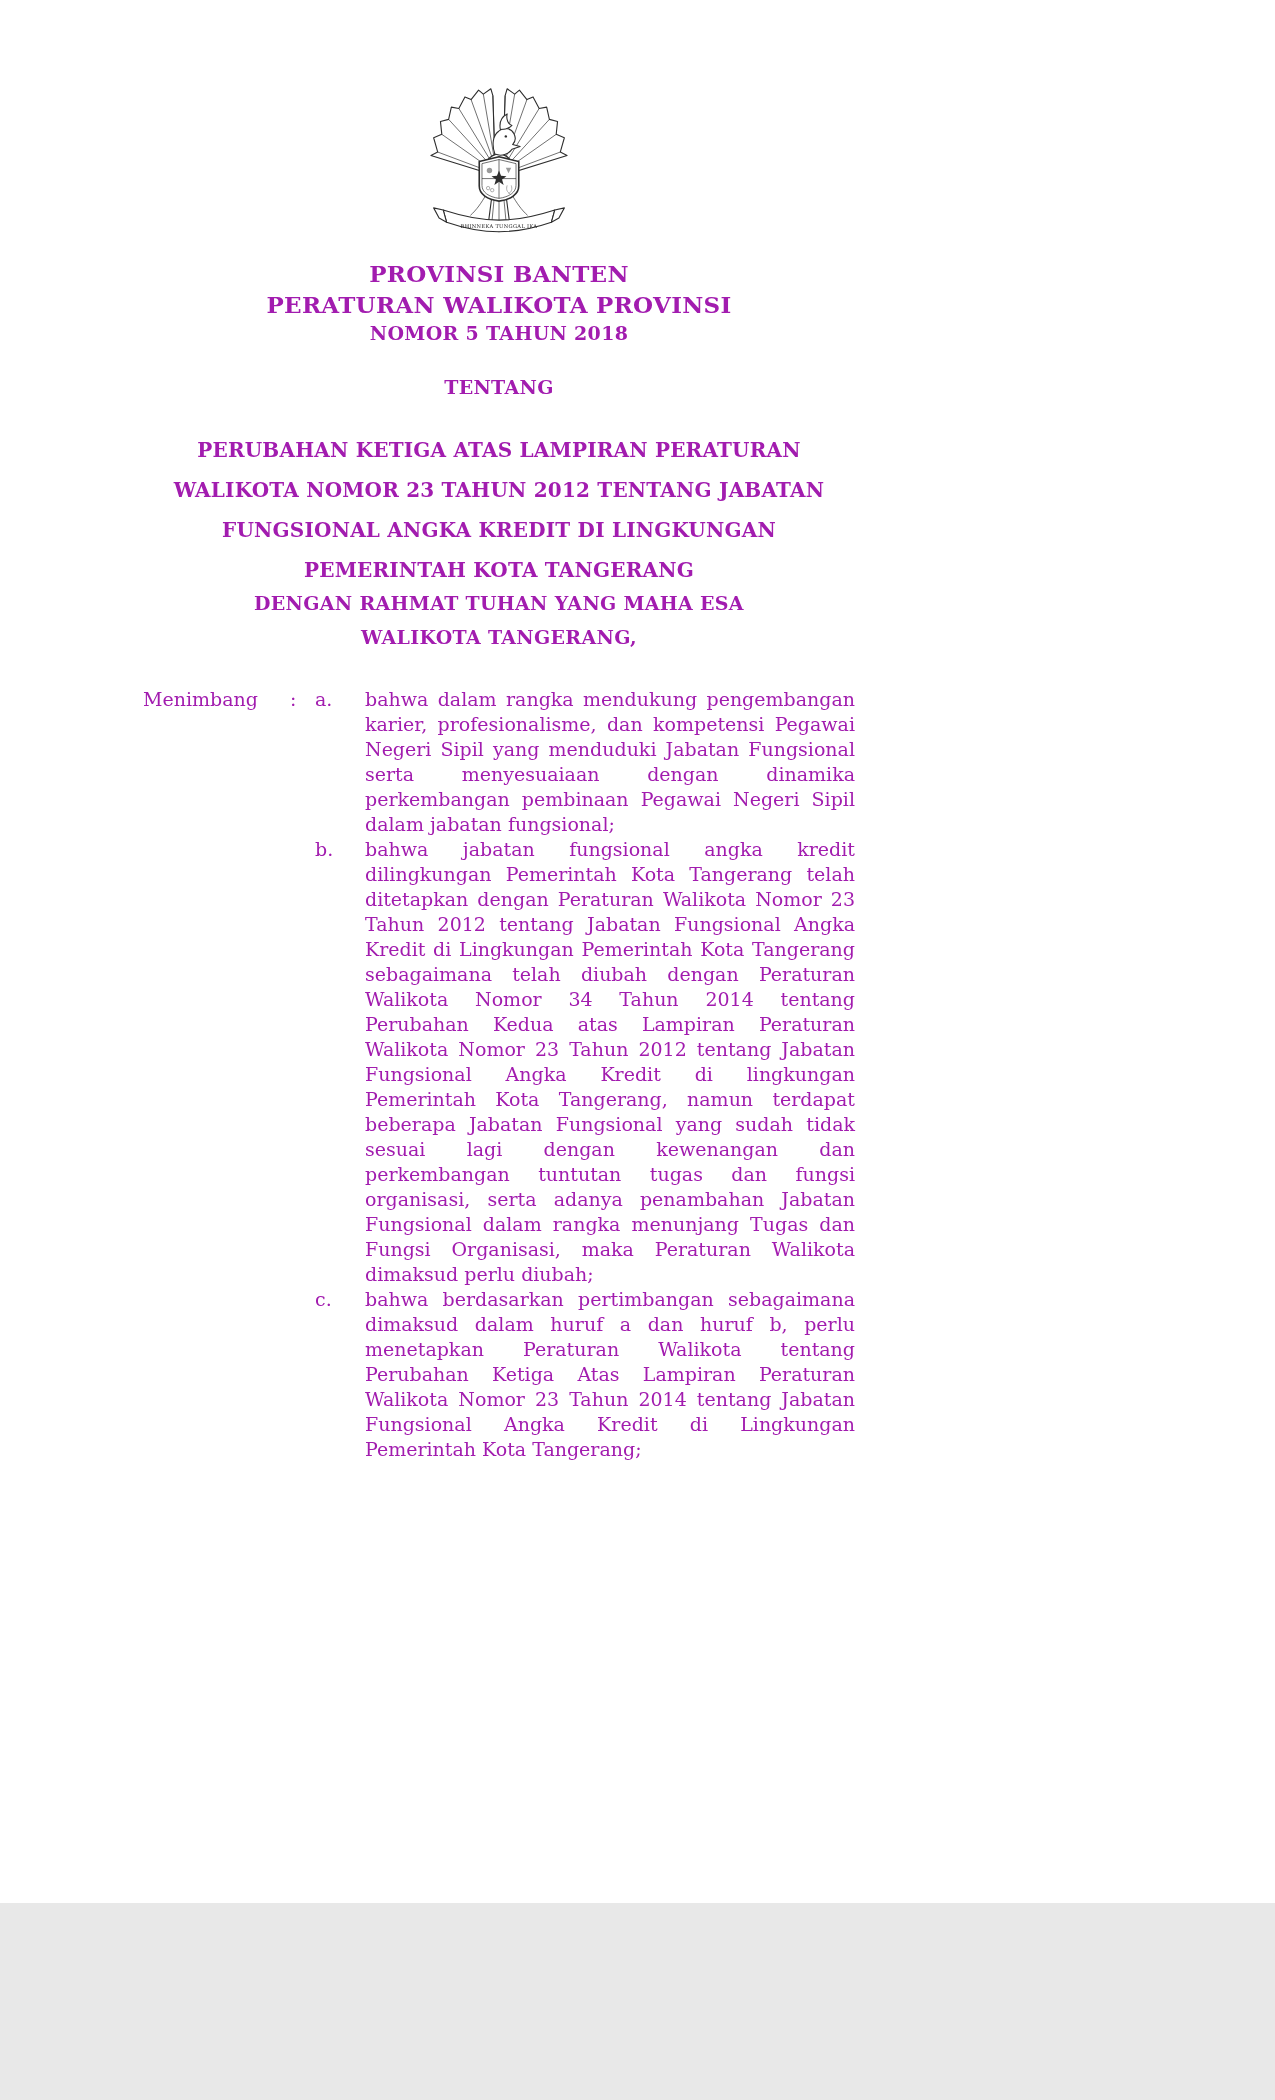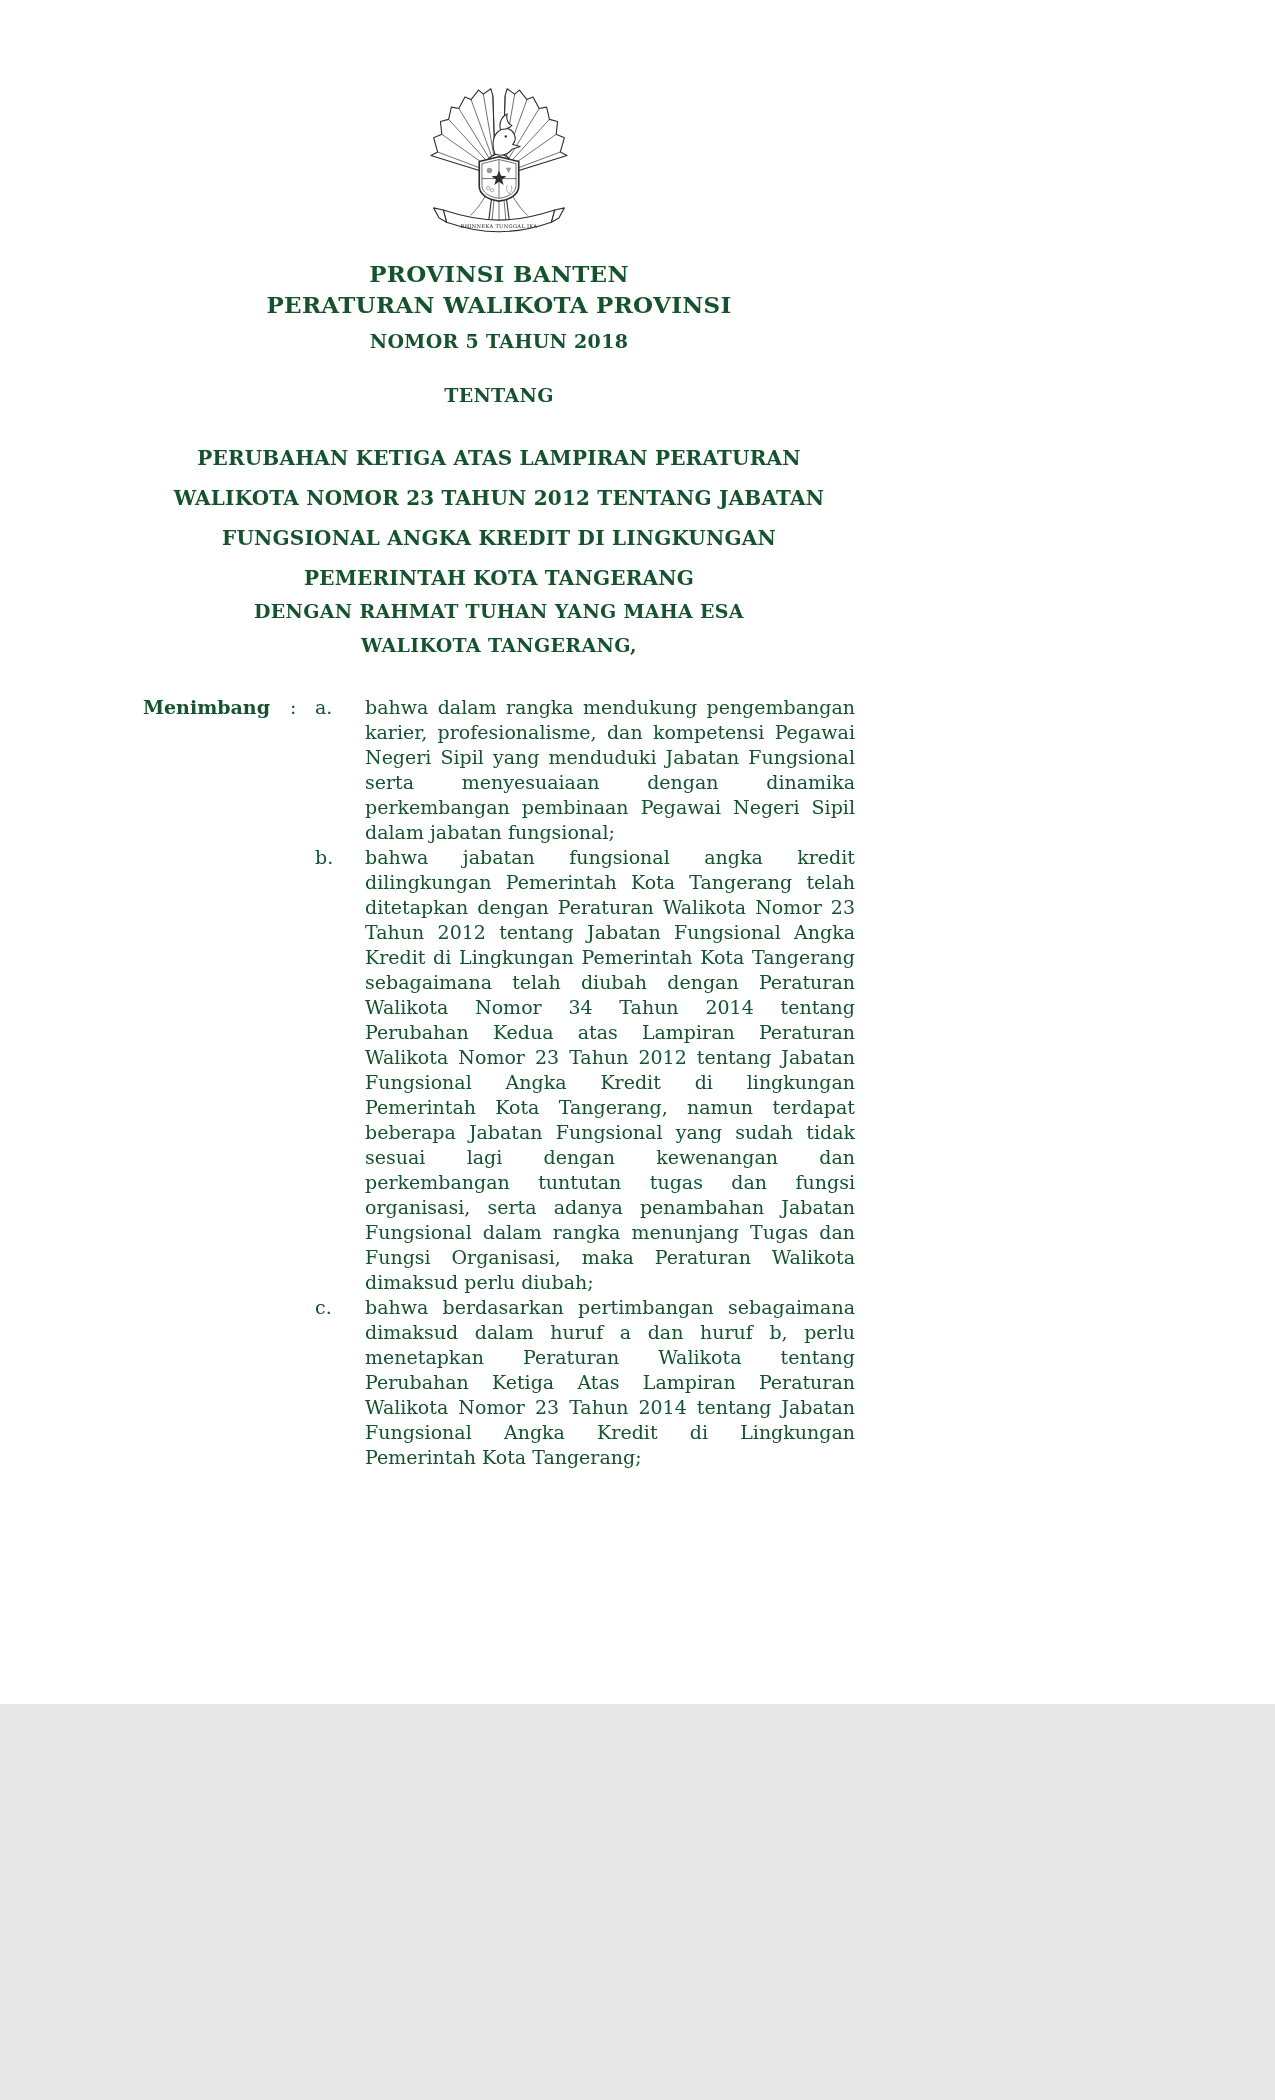--- a/index.html
+++ b/index.html
@@ -1,47 +1,47 @@
 <!DOCTYPE html>
 <html><head>
 <meta charset="utf-8">
 <style>
   html, body { margin: 0; padding: 0; background: #e8e8e8; }
   .page {
     position: relative;
     width: 1275px;
-    height: 1704px;
+    height: 1903px;
     background: #ffffff;
     font-family: "DejaVu Serif", "Liberation Serif", serif;
-    color: #14532d;
+    color: #a21caf;
     overflow: hidden;
     margin: 0 auto;
   }
   .content {
     position: absolute;
     left: 143px;
     top: 86px;
     width: 712px;
   }
   .emblem-wrap { text-align: center; margin-bottom: 10px; height: 162px; }
   .emblem-wrap svg { display: inline-block; }
   .t1 { font-size: 23px; font-weight: bold; text-align: center; line-height: 31px; letter-spacing: .3px; }
-  .t2 { font-size: 19px; font-weight: bold; text-align: center; line-height: 26px; letter-spacing: .3px; margin-top: 8px; }
+  .t2 { font-size: 19px; font-weight: bold; text-align: center; line-height: 26px; letter-spacing: .3px; }
   .tentang   { margin-top: 28px; }
   .subject   { font-size: 20px; font-weight: bold; text-align: center; line-height: 40px; width: 680px; margin: 30px auto 0; letter-spacing: .2px; }
   .invocation{ margin-top: 0; }
   .authority { margin-top: 8px; }
   .considering {
     margin-top: 37px;
     display: grid;
     grid-template-columns: 147px 25px 1fr;
     font-size: 19px;
     line-height: 25px;
   }
-  .c-label { font-weight: bold; }
+  .c-label { font-weight: normal; }
   .c-items { }
   .c-item { display: grid; grid-template-columns: 50px 1fr; }
   .c-marker { }
   .c-text { text-align: justify; }
   svg .ln { fill: none; stroke: #2e2e2e; stroke-width: 1; }
   svg .banner-text {
     font-family: "DejaVu Serif", serif;
     font-size: 7.5px;
     letter-spacing: .5px;
     fill: #222222;

